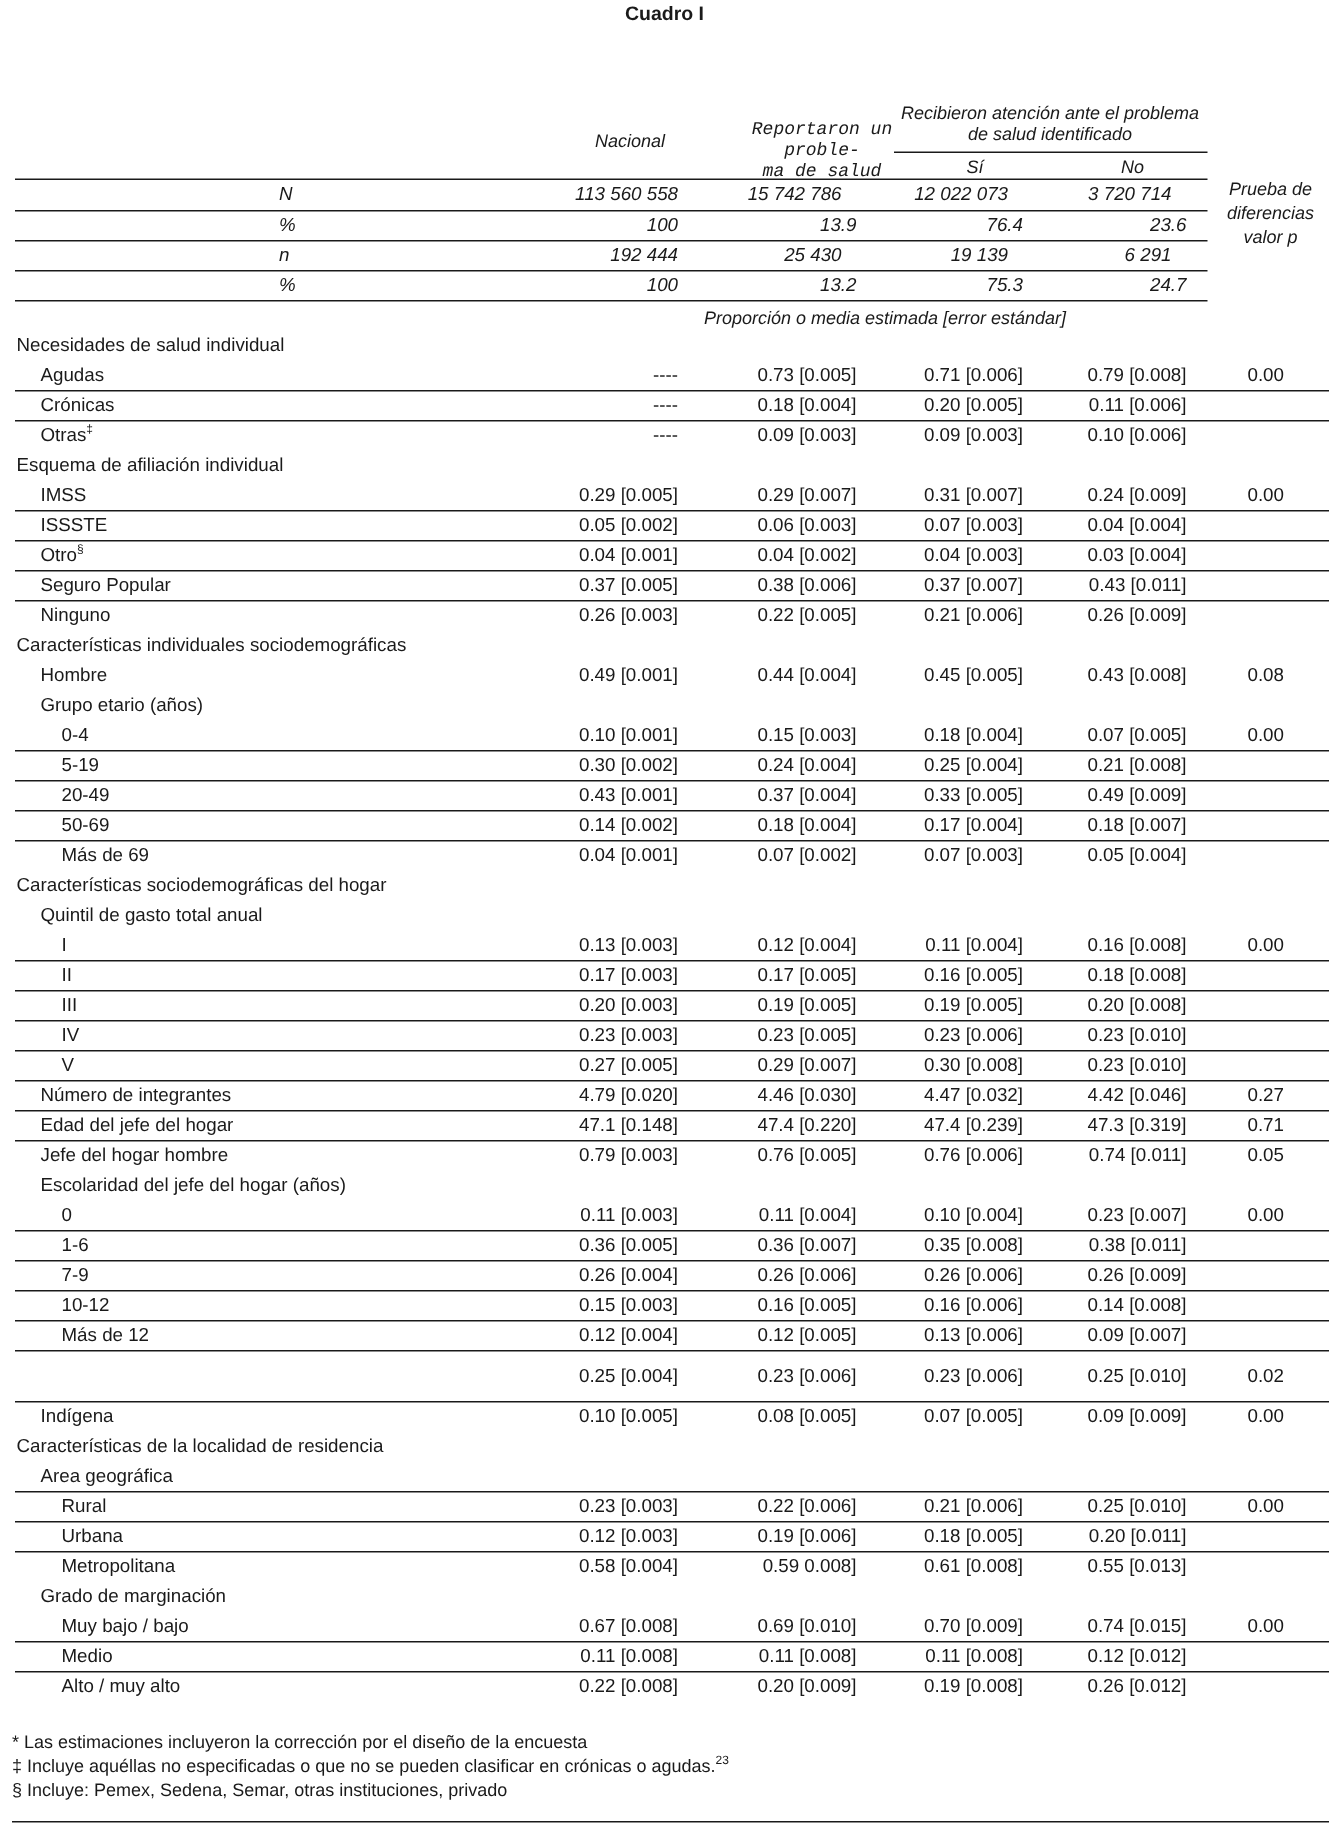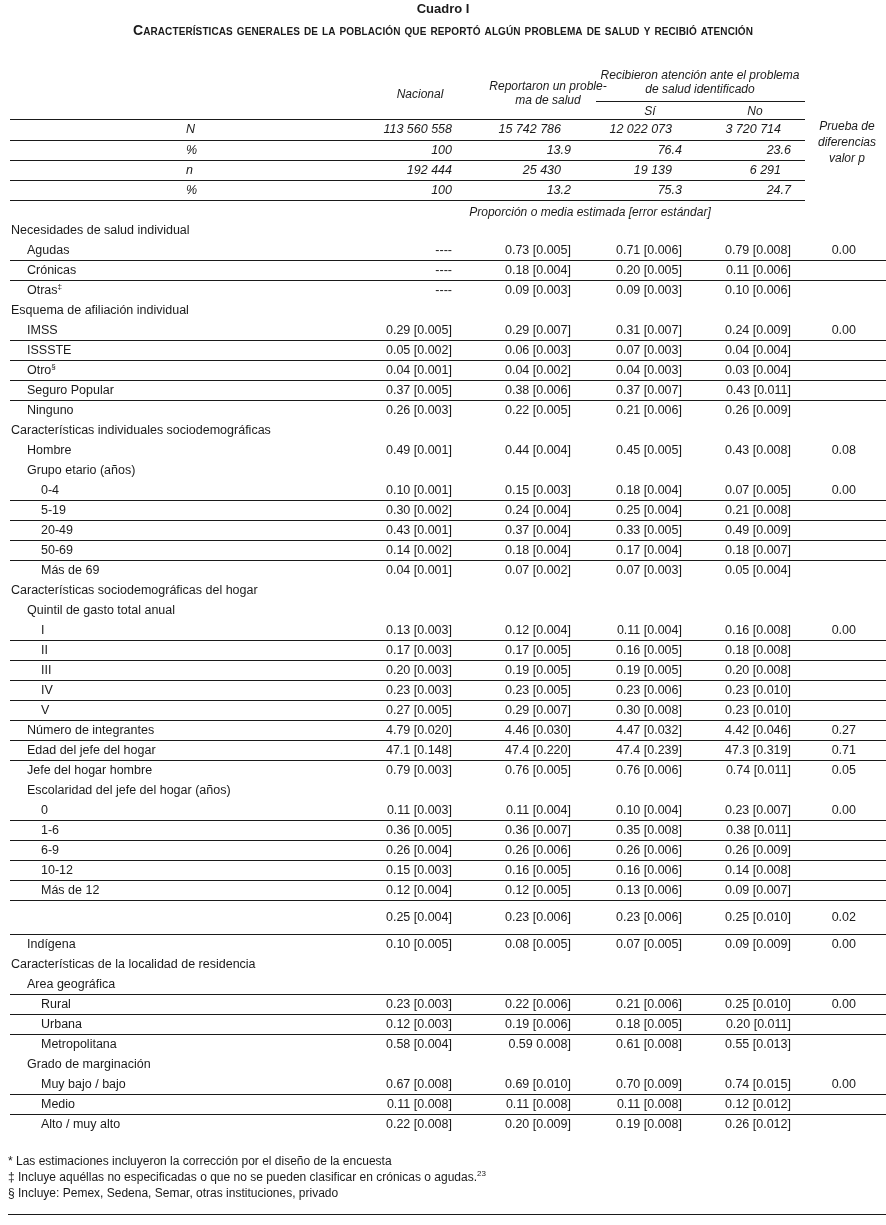--- a/index.html
+++ b/index.html
@@ -26,25 +26,24 @@
   .ind2 { left: 41px; }
   .foot { position: absolute; left: 8px; font-size: 12px; line-height: 16px; }
   .foot sup { font-size: 8px; }
   sup { font-size: 8px; line-height: 0; }
 </style>
 </head>
 <body>
 
 <div class="cap cap-num">Cuadro I</div>
 <div class="cap cap-title">
-  <div>Características generales de la población que reportó algún problema de salud y recibió atención</div>
 </div>
 
 <div class="hdr" style="left:380px; top:87px; width:80px;">Nacional</div>
-<div class="hdr" style="left:483px; top:79px; width:130px;">
+<div class="hdr" style="left:483px; top:79px; width:130px;font-family:Liberation Mono, monospace;">
   <div>Reportaron un proble-</div>
   <div>ma de salud</div>
 </div>
 <div class="hdr" style="left:595px; top:68px; width:210px;">
   <div>Recibieron atención ante el problema</div>
   <div>de salud identificado</div>
 </div>
 <div class="rule" style="left:596px; width:209px; top:101px;"></div>
 <div class="hdr" style="left:600px; top:104px; width:100px;">Sí</div>
 <div class="hdr" style="left:705px; top:104px; width:100px;">No</div>
@@ -304,21 +303,21 @@
     <div class="rule" style="left: 10px; width: 876px; top: 820px;"></div>
     <div class="row" style="top: 821px; height: 20px;">
       <span class="lbl ind2"><span>1-6</span></span>
       <span class="c c1">0.36 [0.005]</span>
       <span class="c c2">0.36 [0.007]</span>
       <span class="c c3">0.35 [0.008]</span>
       <span class="c c4">0.38 [0.011]</span>
     </div>
     <div class="rule" style="left: 10px; width: 876px; top: 840px;"></div>
     <div class="row" style="top: 841px; height: 20px;">
-      <span class="lbl ind2"><span>6-9</span></span>
+      <span class="lbl ind2"><span>7-9</span></span>
       <span class="c c1">0.26 [0.004]</span>
       <span class="c c2">0.26 [0.006]</span>
       <span class="c c3">0.26 [0.006]</span>
       <span class="c c4">0.26 [0.009]</span>
     </div>
     <div class="rule" style="left: 10px; width: 876px; top: 860px;"></div>
     <div class="row" style="top: 861px; height: 20px;">
       <span class="lbl ind2"><span>10-12</span></span>
       <span class="c c1">0.15 [0.003]</span>
       <span class="c c2">0.16 [0.005]</span>

